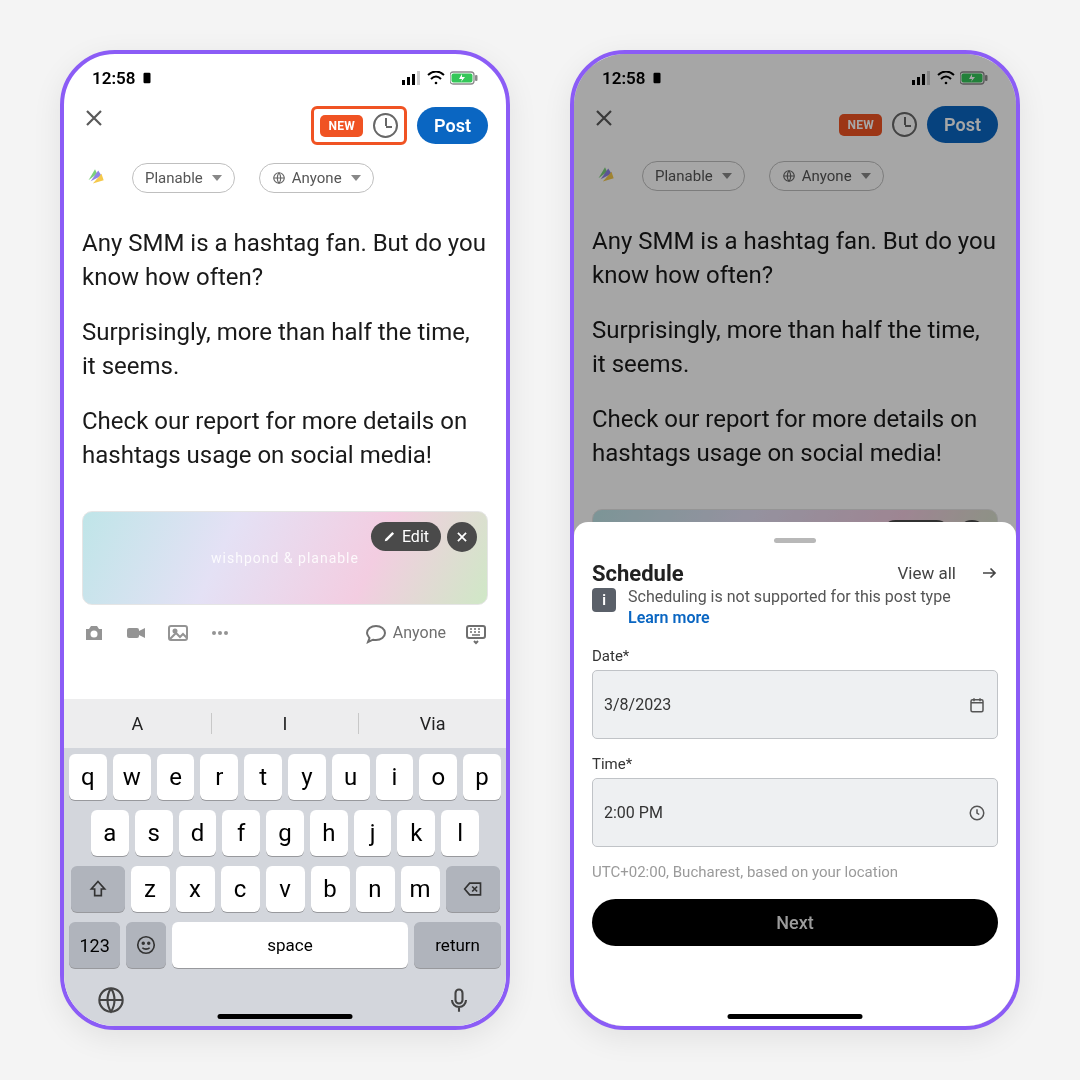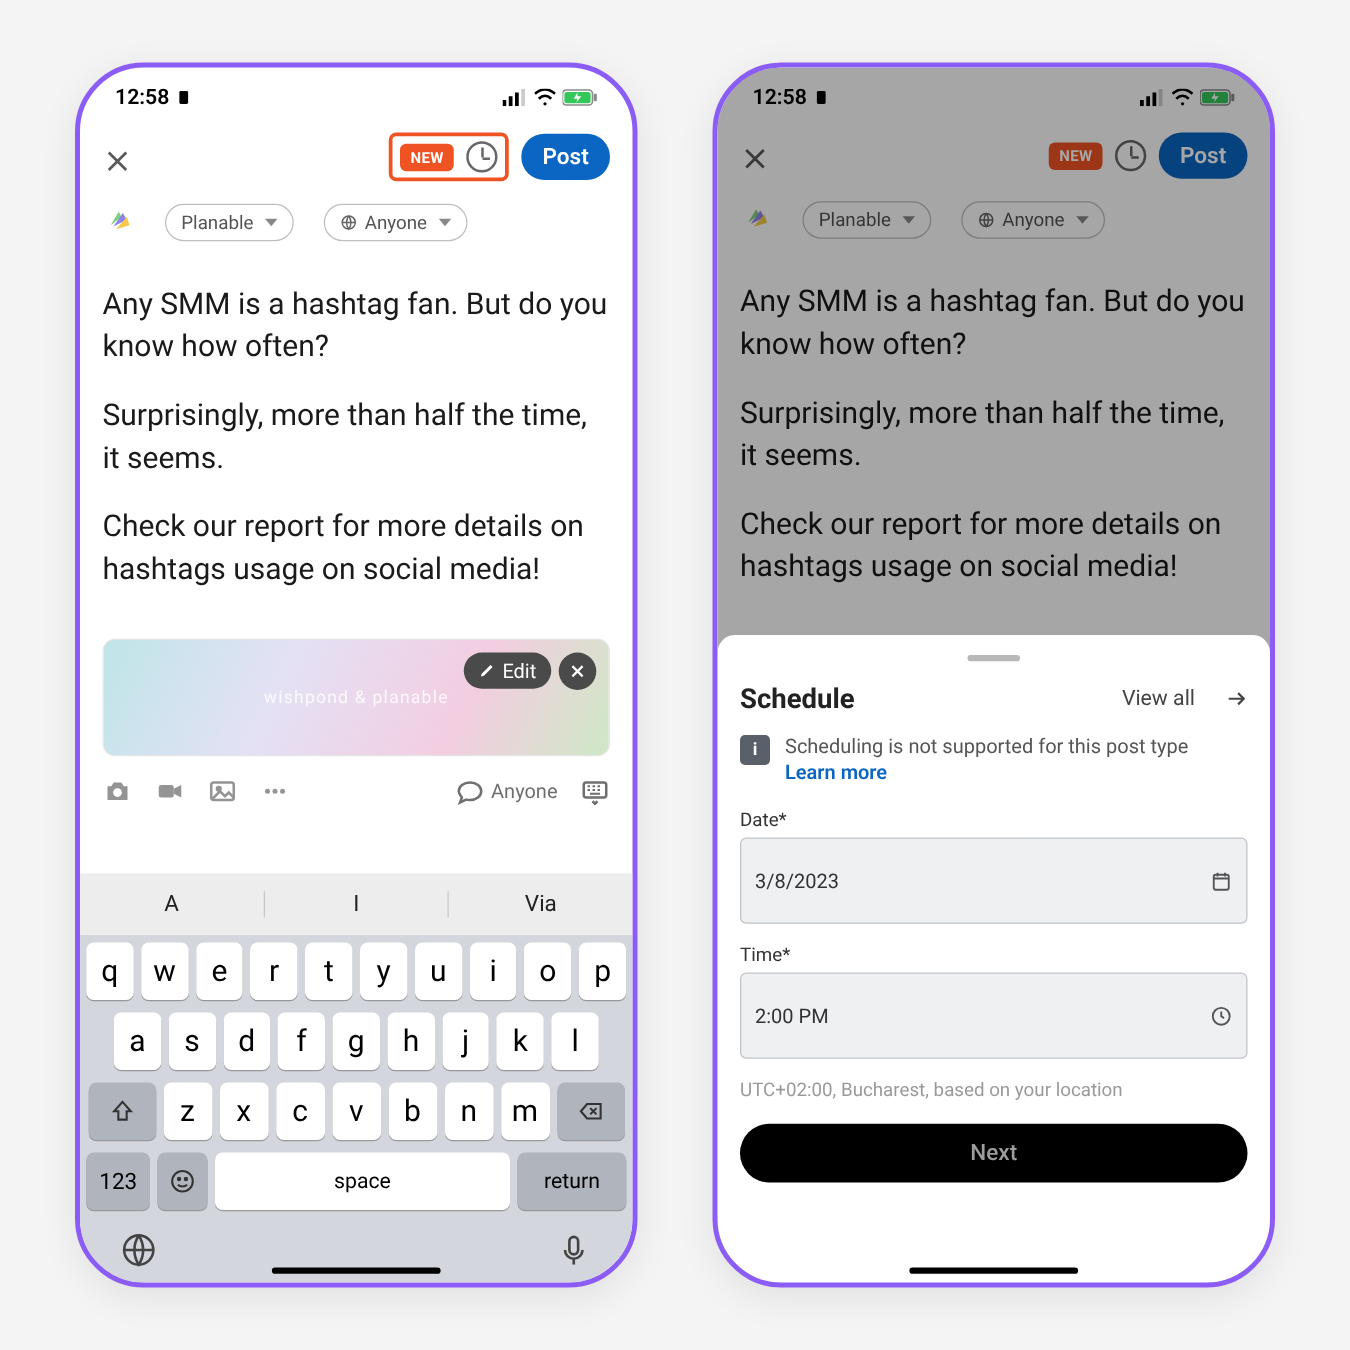--- a/index.html
+++ b/index.html
@@ -4,21 +4,21 @@
 <style>
 *{box-sizing:border-box;margin:0;padding:0;font-family:-apple-system,BlinkMacSystemFont,"Segoe UI",Roboto,Helvetica,Arial,sans-serif}
 body{background:#f4f4f4;width:1080px;height:1080px;display:flex;gap:60px;padding:30px 60px;align-items:center;justify-content:center}
 .phone{width:450px;height:980px;background:#fff;border-radius:55px;border:4px solid #8b5cf6;box-shadow:0 8px 30px rgba(0,0,0,0.08);position:relative;overflow:hidden}
 .screen{position:absolute;inset:0;overflow:hidden;border-radius:47px}
 .dimmed::before{content:"";position:absolute;inset:0;background:rgba(0,0,0,0.35);z-index:5;pointer-events:none}
 .status-bar{display:flex;justify-content:space-between;align-items:center;padding:14px 28px 6px 28px;font-weight:600;font-size:17px}
 .status-left{display:flex;align-items:center;gap:5px}
 .status-right{display:flex;align-items:center;gap:5px}
 .sb-icon{display:inline-flex}
-.header{display:flex;align-items:flex-end;justify-content:space-between;padding:12px 18px}
+.header{display:flex;align-items:flex-start;justify-content:space-between;padding:12px 18px}
 .close-x svg{width:24px;height:24px}
 .header-right{display:flex;align-items:center;gap:10px}
 .new-badge{background:#f05323;color:#fff;font-size:12px;font-weight:700;padding:4px 8px;border-radius:5px;letter-spacing:.3px}
 .clock-ico{width:25px;height:25px;border:2px solid #676767;border-radius:50%;position:relative}
 .clock-ico::before{content:"";position:absolute;width:2px;height:8px;background:#676767;top:3px;left:50%;transform:translateX(-50%)}
 .clock-ico::after{content:"";position:absolute;width:6px;height:2px;background:#676767;top:11px;left:50%}
 .highlight-box{border:3px solid #f05323;border-radius:6px;padding:4px 6px;display:flex;align-items:center;gap:10px}
 .post-btn{background:#0a66c2;color:#fff;font-weight:600;font-size:18px;padding:8px 17px;border-radius:22px}
 .composer-meta{display:flex;align-items:center;gap:24px;padding:6px 18px}
 .brand-logo{width:26px;height:26px;position:relative}
@@ -51,21 +51,21 @@
 .space{flex:6;max-width:none}
 .ret{flex:2.2;max-width:none;background:#b0b4bc;font-size:17px}
 .n123{flex:1.3;max-width:none;background:#b0b4bc;font-size:18px}
 .emoji{flex:1;max-width:44px;background:#b0b4bc}
 .kbot{display:flex;justify-content:space-between;padding:8px 28px 0 28px;color:#444}
 .kbot svg{width:28px;height:28px}
 .home-bar{position:absolute;bottom:7px;left:50%;transform:translateX(-50%);width:135px;height:5px;background:#000;border-radius:3px;z-index:30}
 
 .sheet{position:absolute;bottom:0;left:0;right:0;background:#fff;border-radius:14px 14px 0 0;z-index:10;padding:16px 18px 80px 18px}
 .grab{width:42px;height:5px;background:#b8b8b8;border-radius:3px;margin:0 auto 18px auto}
-.sheet-head{display:flex;justify-content:space-between;align-items:center;margin-bottom:14px}
+.sheet-head{display:flex;justify-content:space-between;align-items:center;}
 .sheet-title{font-size:22px;font-weight:700;color:#222}
 .view-all{display:flex;align-items:center;gap:24px;font-size:17px;color:#444}
 .info-row{display:flex;gap:12px;margin-bottom:18px}
 .info-ico{width:24px;height:24px;background:#5a6069;border-radius:4px;color:#fff;display:flex;align-items:center;justify-content:center;font-size:14px;font-weight:700;flex-shrink:0;margin-top:2px}
 .info-txt{font-size:16px;color:#555;line-height:1.35}
 .learn{color:#0a66c2;font-weight:600}
 .field-label{font-size:15px;color:#333;margin-bottom:5px}
 .field{display:flex;align-items:center;justify-content:space-between;background:#eef0f2;border:1px solid #c0c3c7;border-radius:5px;padding:24px 11px;font-size:16px;color:#333;margin-bottom:16px}
 .field svg{width:18px;height:18px;color:#555}
 .tz{color:#9a9a9a;font-size:15px;margin:8px 0 18px 0}

